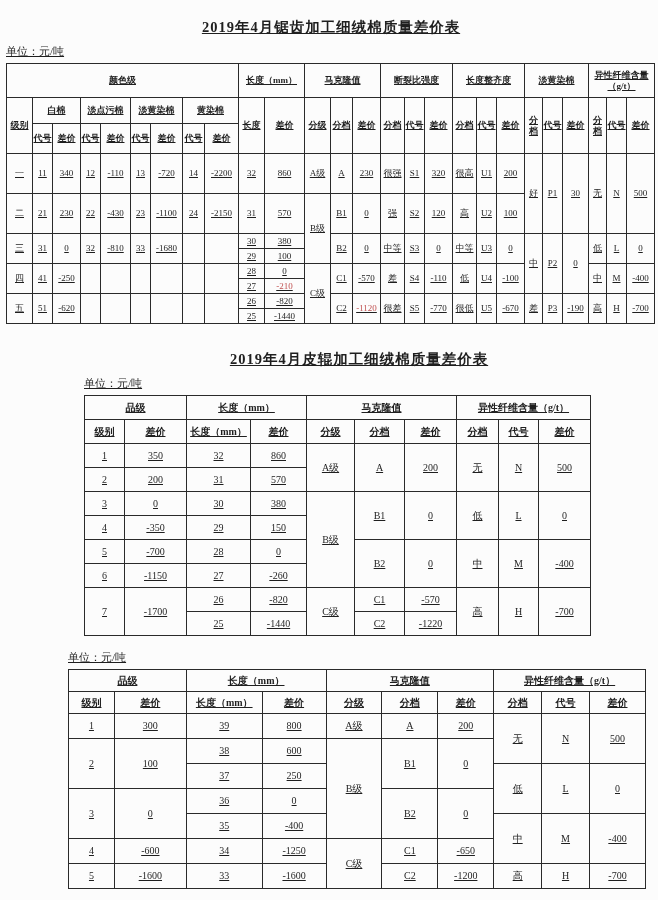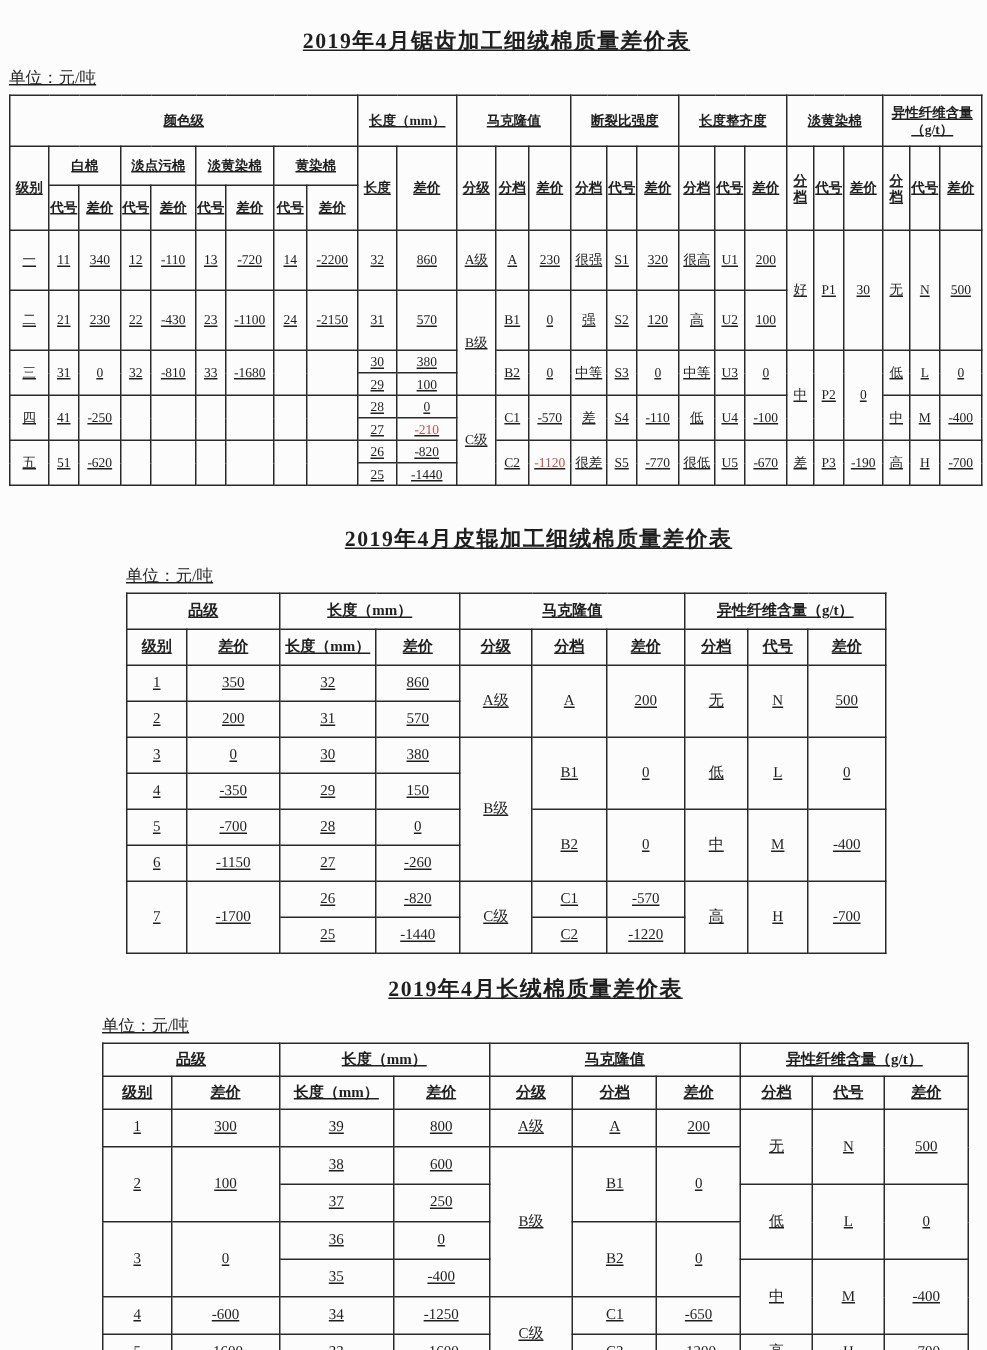--- a/index.html
+++ b/index.html
@@ -372,21 +372,20 @@
           <td>25</td>
           <td>-1440</td>
           <td>C2</td>
           <td>-1220</td>
         </tr>
       </tbody>
     </table>
 </div>
 
 <div class="tsec" id="sec2">
-  <div class="ttl">2019年4月长绒棉质量差价表</div>
   <div class="unit">单位：元/吨</div>
   <table class="t2">
     <colgroup>
       <col style="width:46px">
         <col style="width:72px">
         <col style="width:76px">
       <col style="width:64px">
         <col style="width:56px">
         <col style="width:56px">
       <col style="width:56px">

